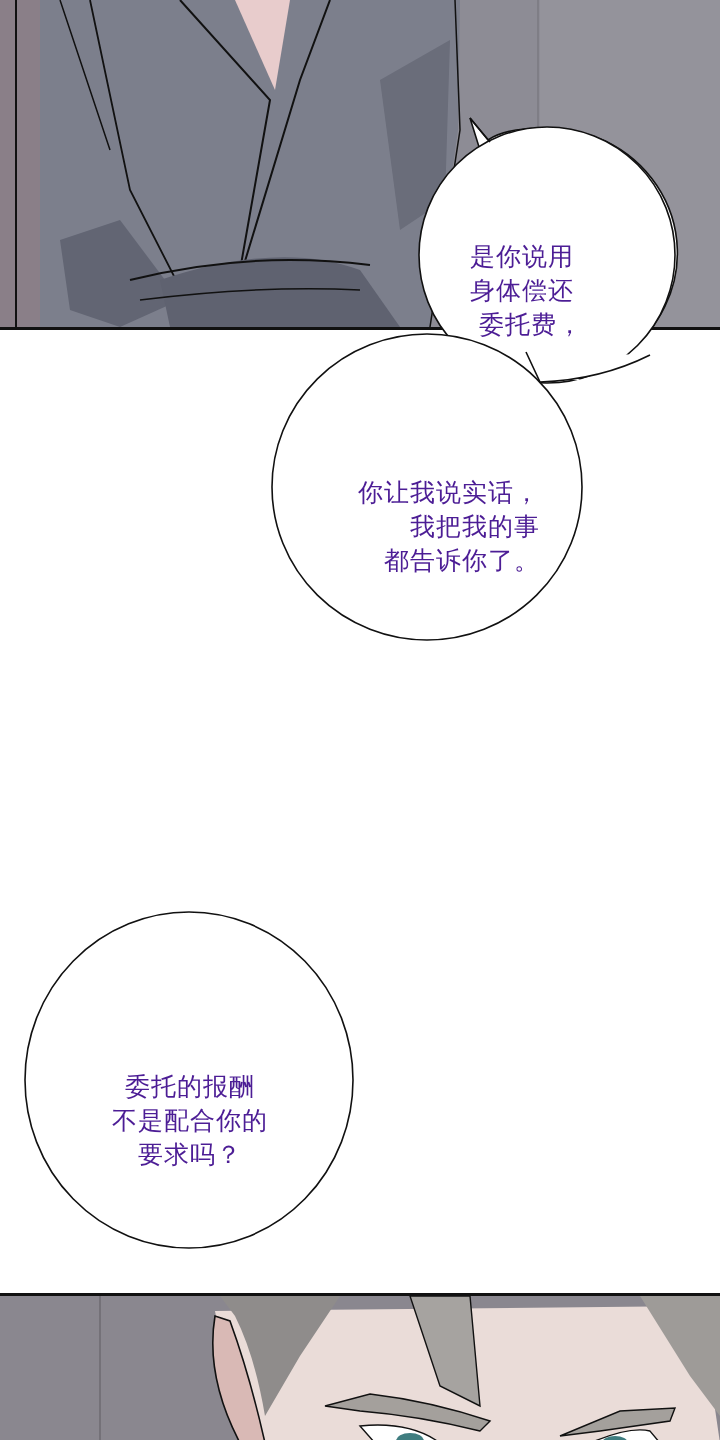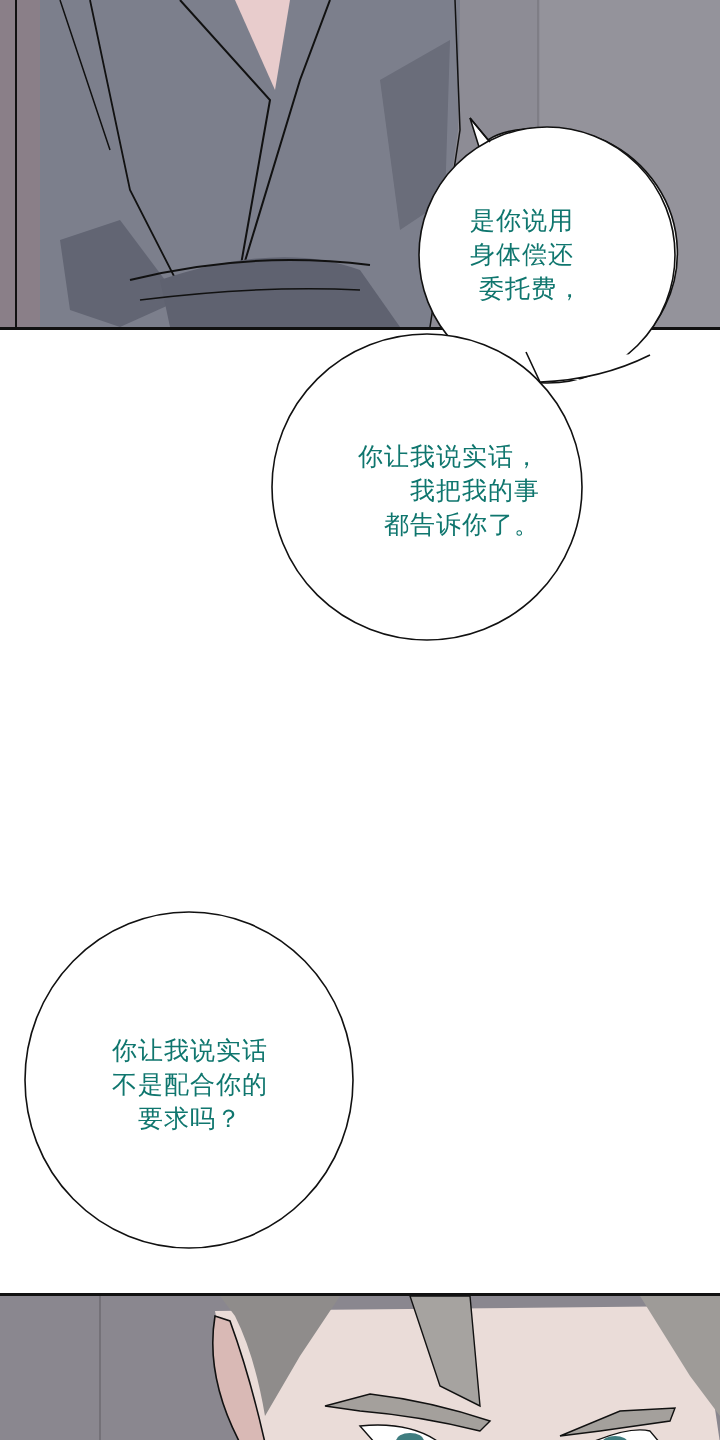--- a/index.html
+++ b/index.html
@@ -1,21 +1,21 @@
 <!DOCTYPE html>
 <html><head>
 <meta charset="utf-8">
 <style>
   html, body { margin:0; padding:0; }
   body { width:720px; height:1440px; position:relative; overflow:hidden; background:#ffffff; font-family:"DejaVu Sans", sans-serif; }
   .panel { position:absolute; left:0; width:720px; overflow:hidden; }
   .panel-top { top:0; height:327px; background:#8e8e98; border-bottom:3px solid #111; }
   .panel-bottom { top:1293px; height:147px; background:#8c8a92; border-top:3px solid #111; }
   svg.art { position:absolute; left:0; top:0; }
-  .bubble-text { position:absolute; text-align:center; color:#0f766e; font-size:25px; line-height:34px; font-weight:normal; letter-spacing:1px; white-space:pre; }
+  .bubble-text { position:absolute; text-align:center; color:#4c1d95; font-size:25px; line-height:34px; font-weight:normal; letter-spacing:1px; white-space:pre;margin-top:36px; }
 </style>
 </head>
 <body>
 
 <div class="panel panel-top">
   <svg class="art" width="720" height="327" viewBox="0 0 720 327">
     <rect x="0" y="0" width="720" height="327" fill="#8d8c95"></rect>
     <rect x="540" y="0" width="180" height="327" fill="#94939b"></rect>
     <line x1="538" y1="0" x2="538" y2="327" stroke="#7f7e86" stroke-width="2"></line>
     <rect x="0" y="0" width="40" height="327" fill="#8a7f88"></rect>
@@ -54,21 +54,21 @@
 
   <ellipse cx="189" cy="1080" rx="164" ry="168" fill="#fff" stroke="#111" stroke-width="1.6"></ellipse>
 </svg>
 
 <div class="bubble-text" style="left:470px; top:204px; width:150px; text-align:left;">是你说用
 身体偿还
  委托费，</div>
 <div class="bubble-text" style="left:340px; top:440px; width:200px; text-align:right;">你让我说实话，
 我把我的事
  都告诉你了。</div>
-<div class="bubble-text" style="left:80px; top:1034px; width:220px;">你让我说实话
+<div class="bubble-text" style="left:80px; top:1034px; width:220px;">委托的报酬
 不是配合你的
 要求吗？</div>
 
 <div class="panel panel-bottom">
   <svg class="art" width="720" height="147" viewBox="0 0 720 147">
     <rect x="0" y="0" width="720" height="147" fill="#8a878f"></rect>
     <line x1="100" y1="0" x2="100" y2="147" stroke="#6c6a70" stroke-width="1.5"></line>
 
     <path d="M215 15 L700 10 L720 147 L240 147 Z" fill="#eadcd8"></path>
 

